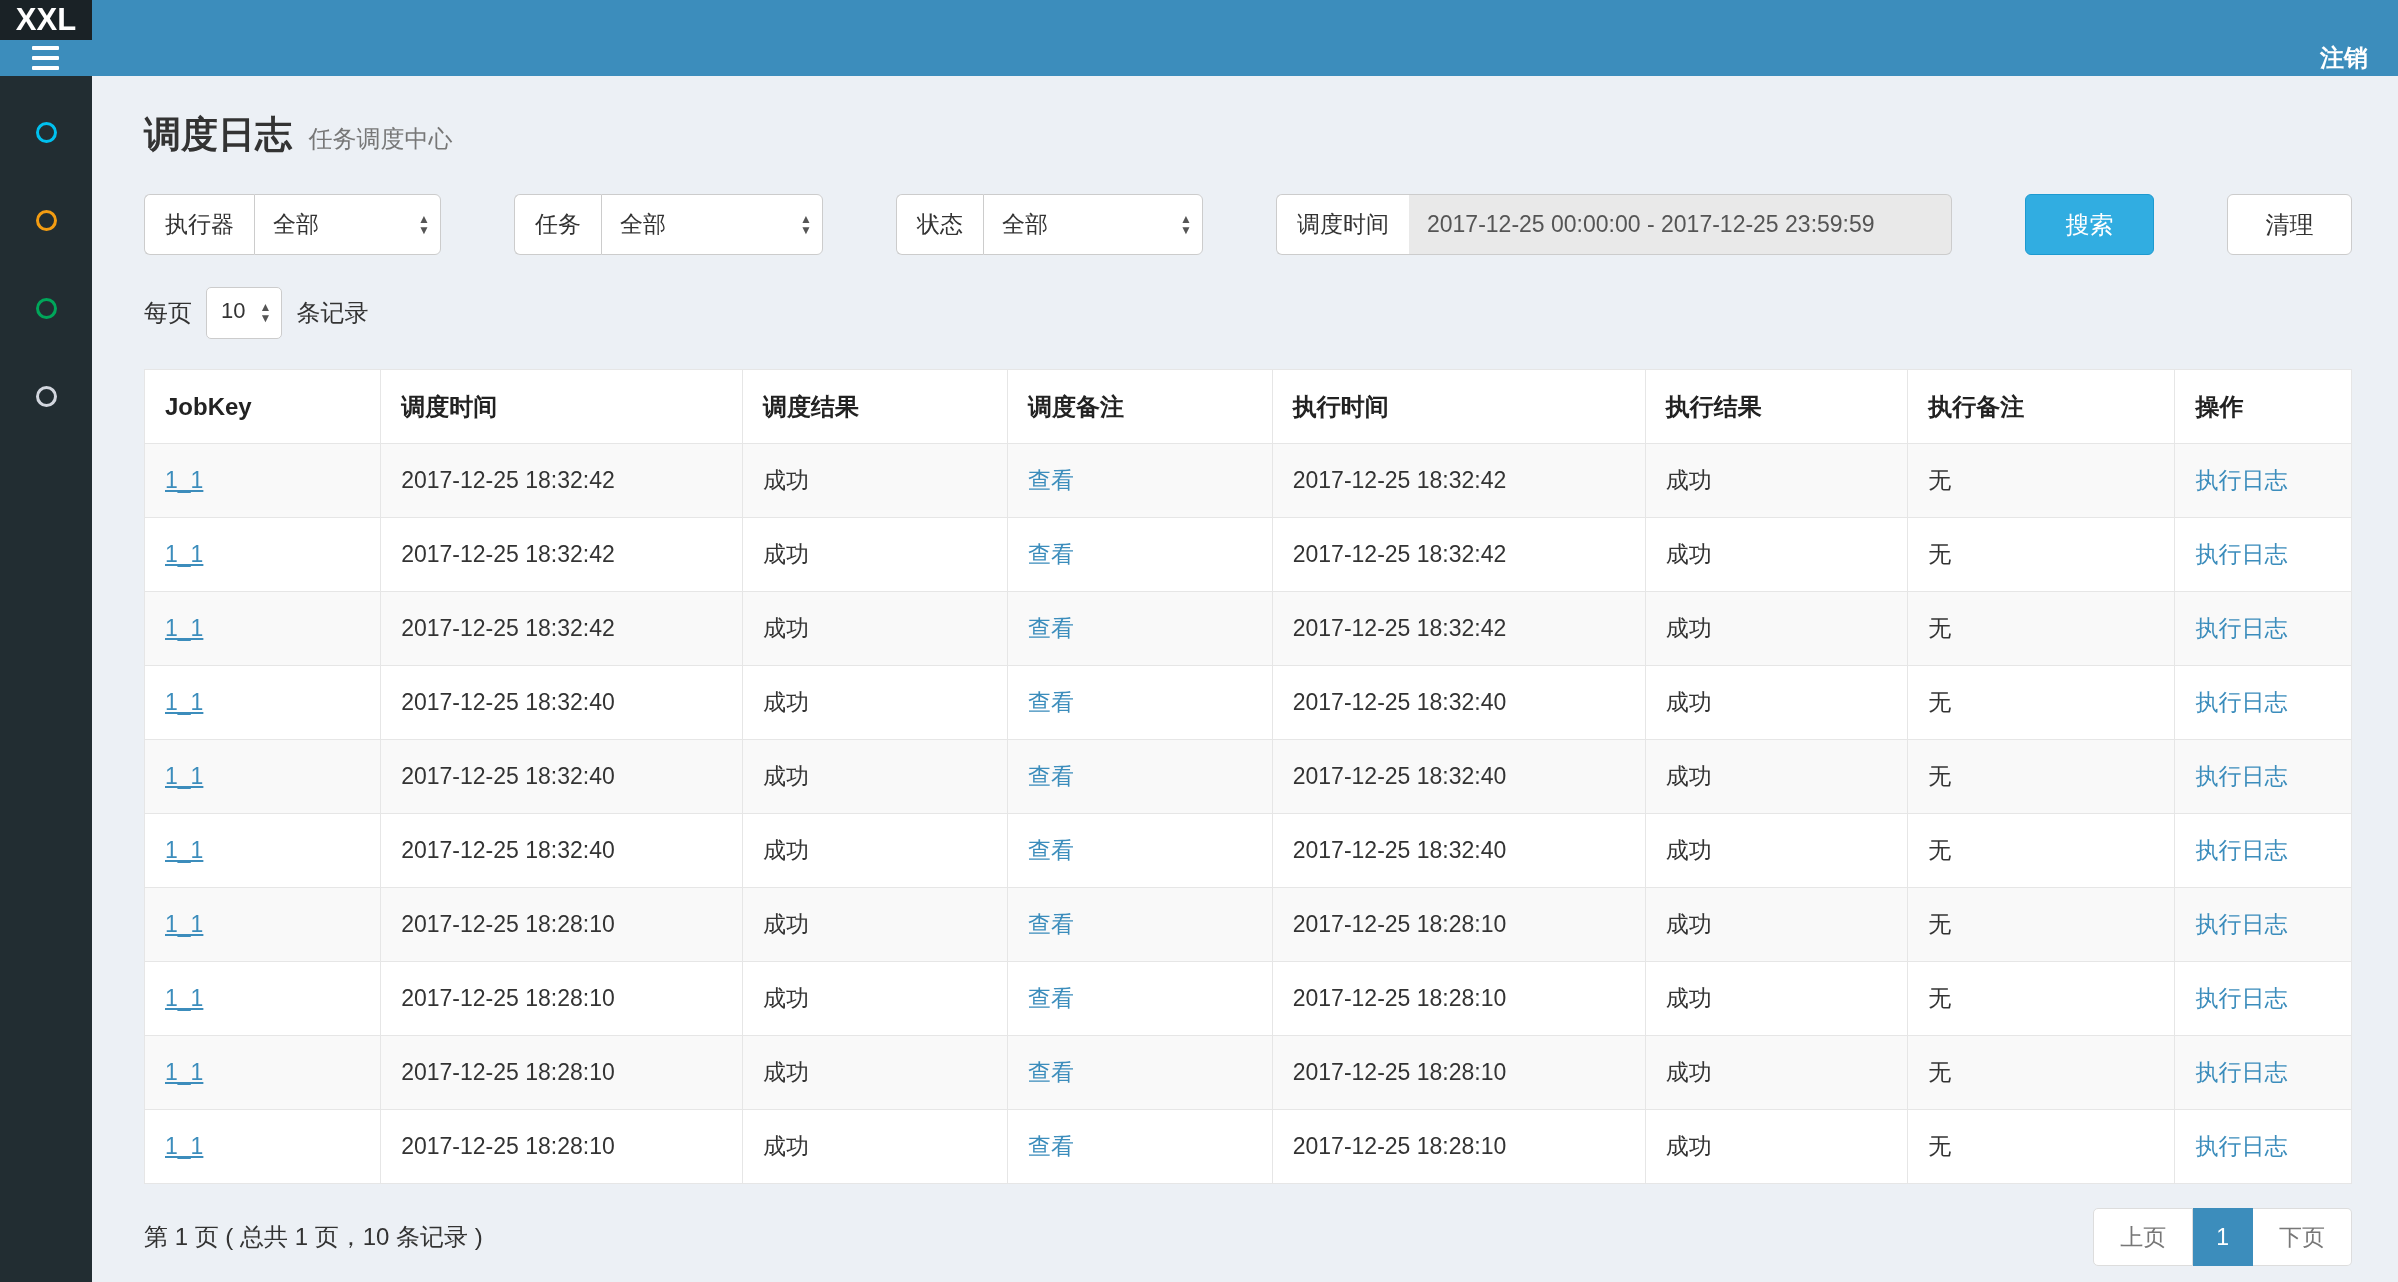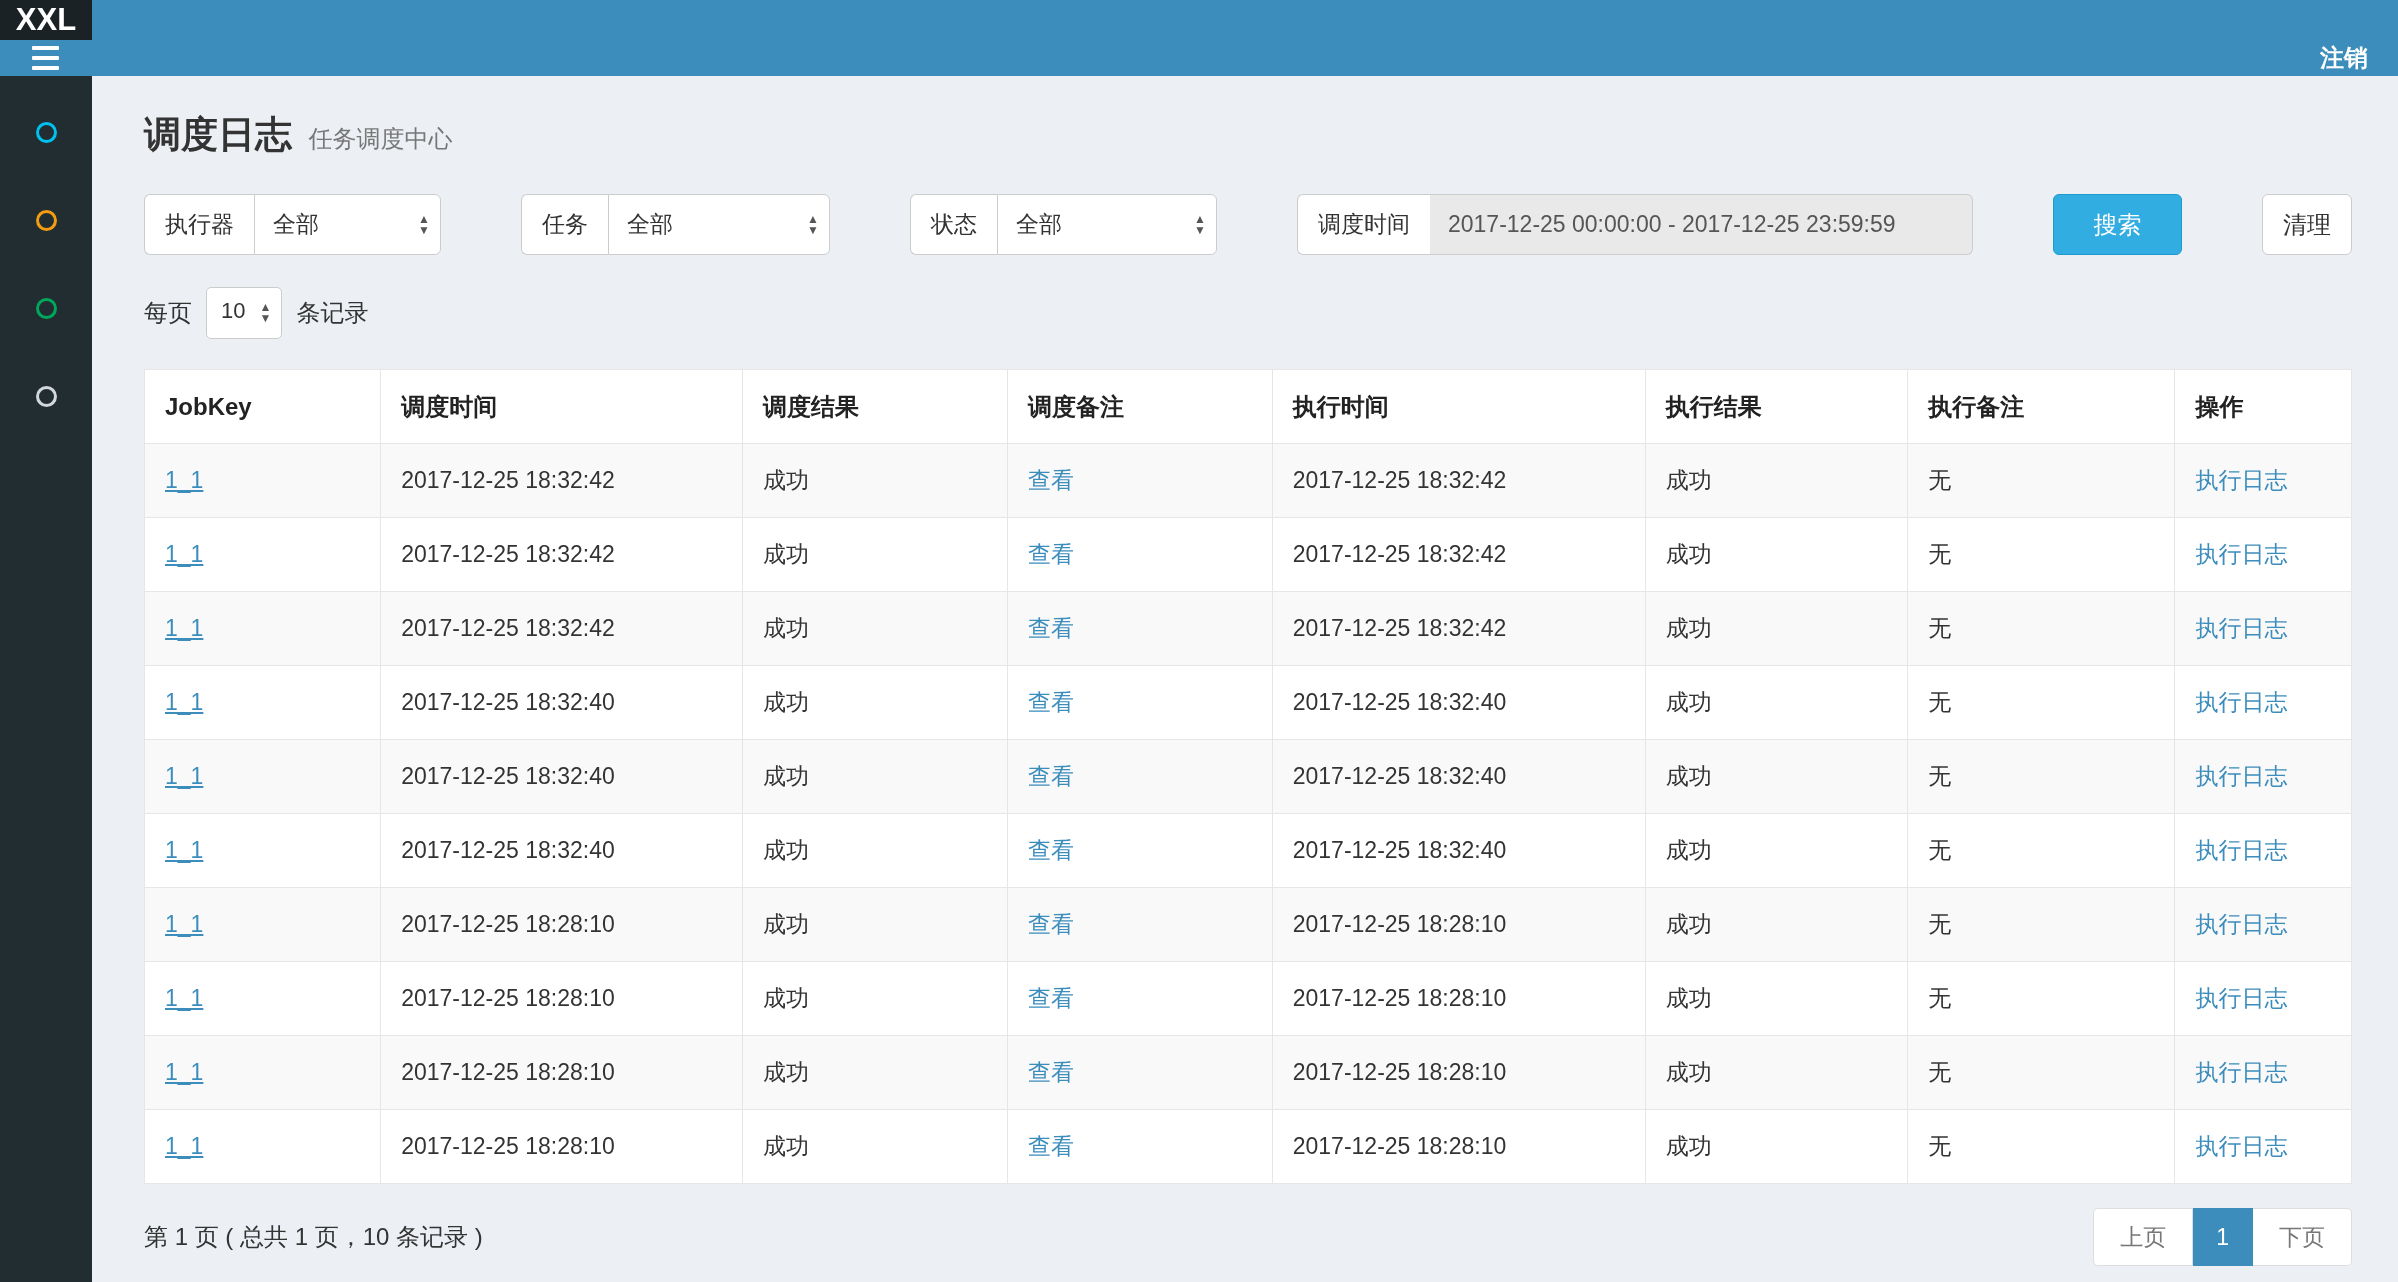--- a/index.html
+++ b/index.html
@@ -42,21 +42,21 @@
   .sel-arrows { position:absolute; right:10px; top:50%; transform:translateY(-50%);
                 display:flex; flex-direction:column; align-items:center; color:#555; }
   .sel-arrows span { font-size:12px; line-height:11px; }
   .w187 { width:187px; } .w222 { width:222px; } .w220 { width:220px; }
   .date-input { background:#e9e9e9; border:1px solid #ccc; border-left:none; border-radius:0 6px 6px 0;
                 font-size:23px; color:#555; padding:0 18px; width:543px; outline:none;
                 font-family:"Liberation Sans","DejaVu Sans",sans-serif; }
   .btn { height:61px; border-radius:6px; font-size:24px; display:flex; align-items:center; justify-content:center;
          cursor:pointer; font-family:inherit; }
   .btn-search { width:129px; background:#31ade1; border:1px solid #1d9ad0; color:#fff; }
-  .btn-clear  { width:90px; background:#fff; border:1px solid #ccc; color:#333; }
+  .btn-clear  { width:125px; background:#fff; border:1px solid #ccc; color:#333; }
 
   
   .page-size-row { display:flex; align-items:center; margin-bottom:30px; font-size:24px; color:#333; }
   .small-select { height:52px; border-radius:5px; border:1px solid #ccc; padding:0 36px 4px 14px; margin:0 14px; font-size:22px; }
 
   
   .log-table { width:100%; border-collapse:collapse; background:#fff; }
   .log-table th, .log-table td { border:1px solid #e6e6e6; font-size:23px; text-align:left;
                                  padding:0 20px; height:74px; color:#333; }
   .log-table th { font-weight:bold; font-size:24px; color:#222; background:#fff; }

